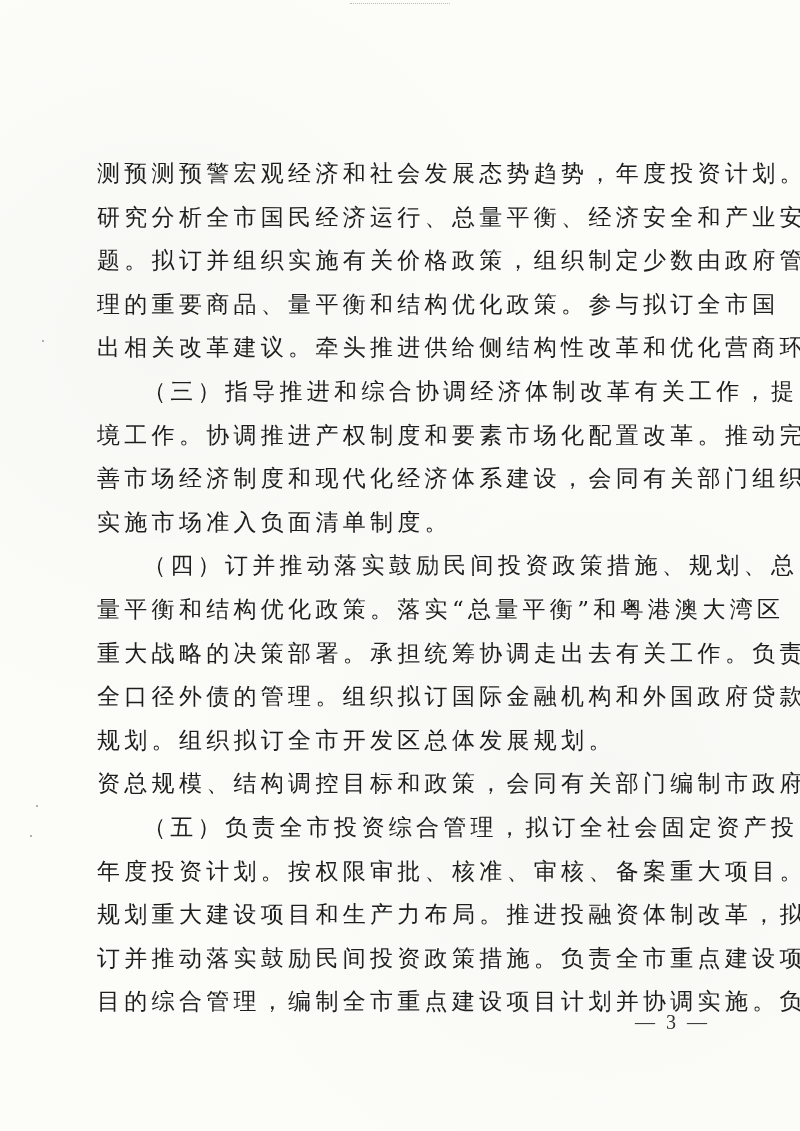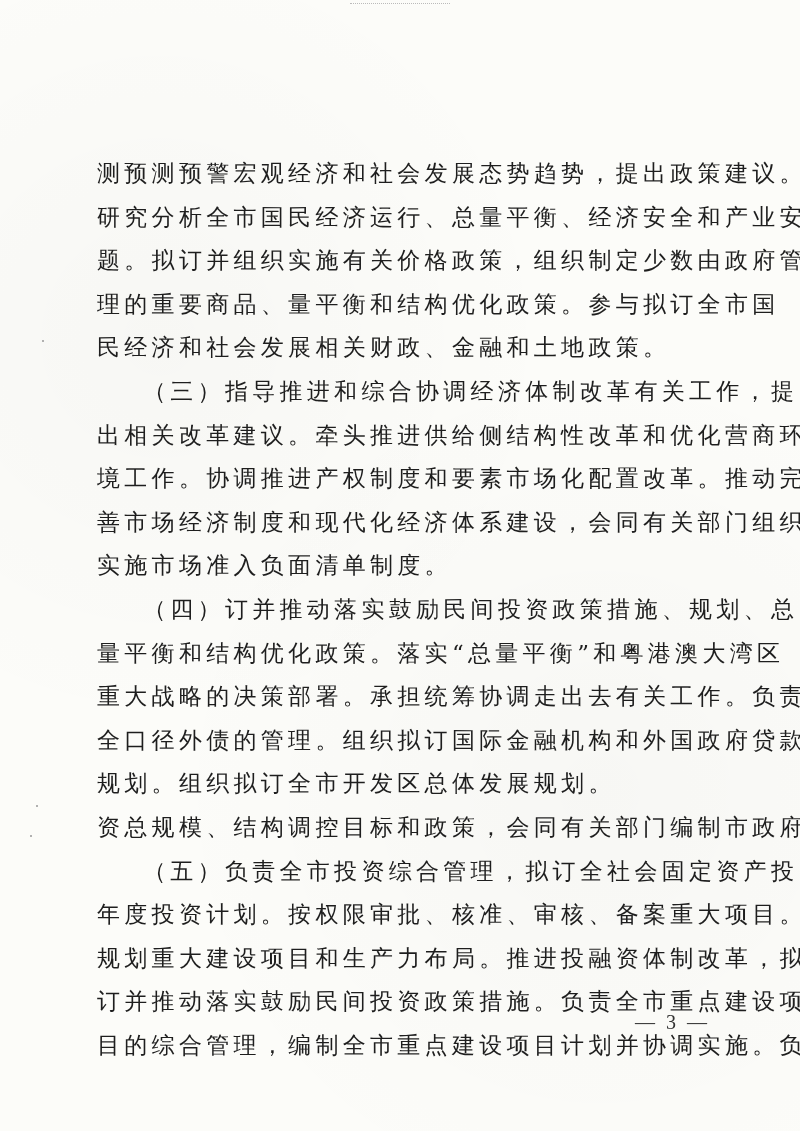--- a/index.html
+++ b/index.html
@@ -65,27 +65,26 @@
       border-radius: 1px;
     }
   </style>
 </head>
 <body>
 
 <div class="page">
   <div class="top-mark"></div>
 
   <div class="body-text">
-    <div class="line">测预测预警宏观经济和社会发展态势趋势，提出政策建议。</div>
+    <div class="line">测预测预警宏观经济和社会发展态势趋势，年度投资计划。</div>
     <div class="line">研究分析全市国民经济运行、总量平衡、经济安全和产业安</div>
     <div class="line">题。拟订并组织实施有关价格政策，组织制定少数由政府管</div>
     <div class="line">理的重要商品、量平衡和结构优化政策。参与拟订全市国</div>
-    <div class="line">民经济和社会发展相关财政、金融和土地政策。</div>
+    <div class="line">出相关改革建议。牵头推进供给侧结构性改革和优化营商环</div>
     <div class="line indent">（三）指导推进和综合协调经济体制改革有关工作，提</div>
-    <div class="line">出相关改革建议。牵头推进供给侧结构性改革和优化营商环</div>
     <div class="line">境工作。协调推进产权制度和要素市场化配置改革。推动完</div>
     <div class="line">善市场经济制度和现代化经济体系建设，会同有关部门组织</div>
     <div class="line">实施市场准入负面清单制度。</div>
     <div class="line indent">（四）订并推动落实鼓励民间投资政策措施、规划、总</div>
     <div class="line">量平衡和结构优化政策。落实“总量平衡”和粤港澳大湾区</div>
     <div class="line">重大战略的决策部署。承担统筹协调走出去有关工作。负责</div>
     <div class="line">全口径外债的管理。组织拟订国际金融机构和外国政府贷款</div>
     <div class="line">规划。组织拟订全市开发区总体发展规划。</div>
     <div class="line">资总规模、结构调控目标和政策，会同有关部门编制市政府</div>
     <div class="line indent">（五）负责全市投资综合管理，拟订全社会固定资产投</div>

